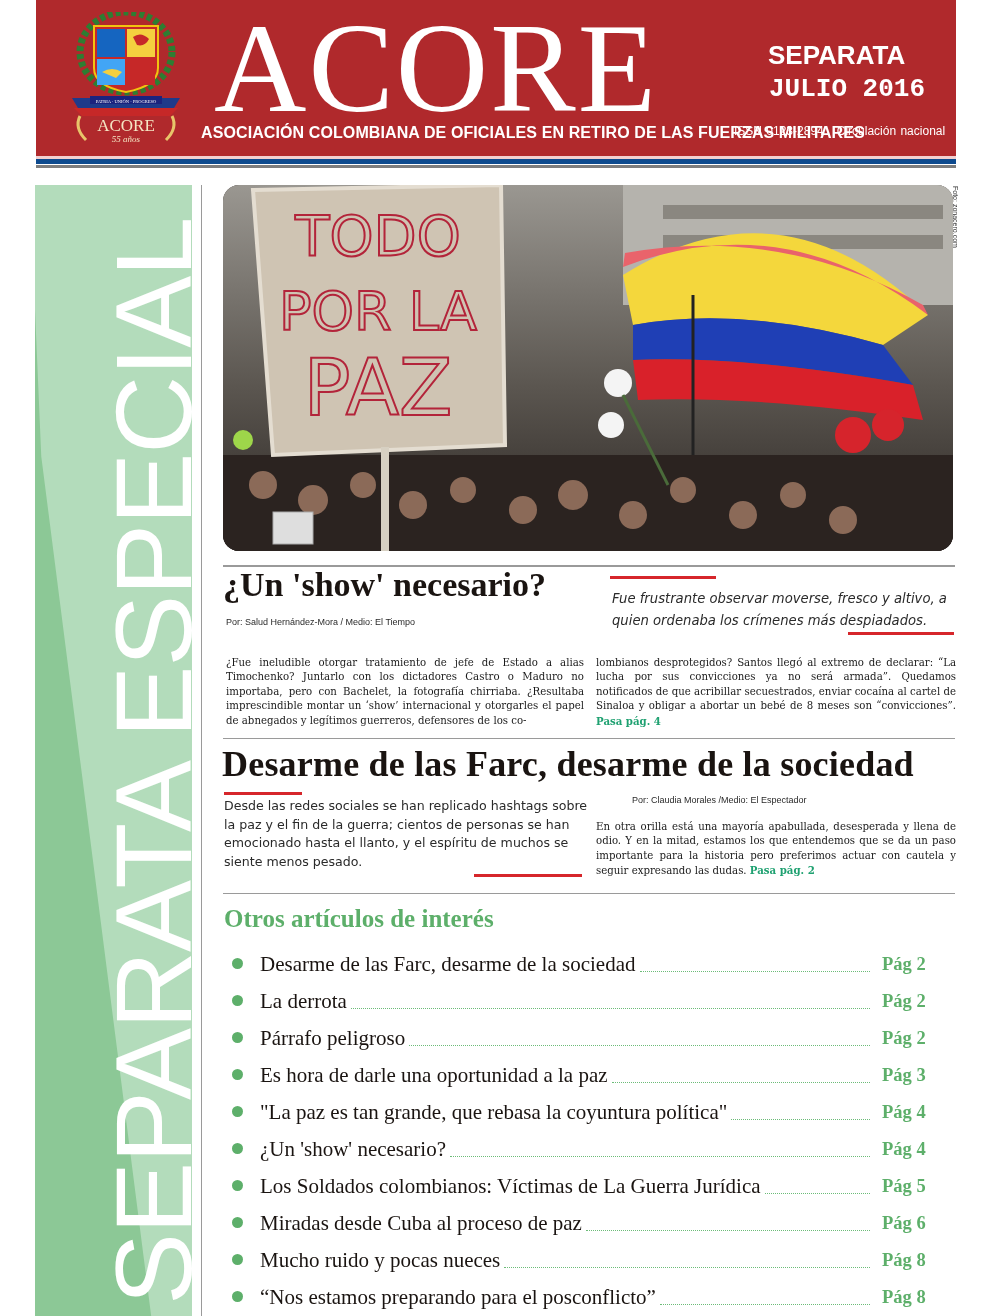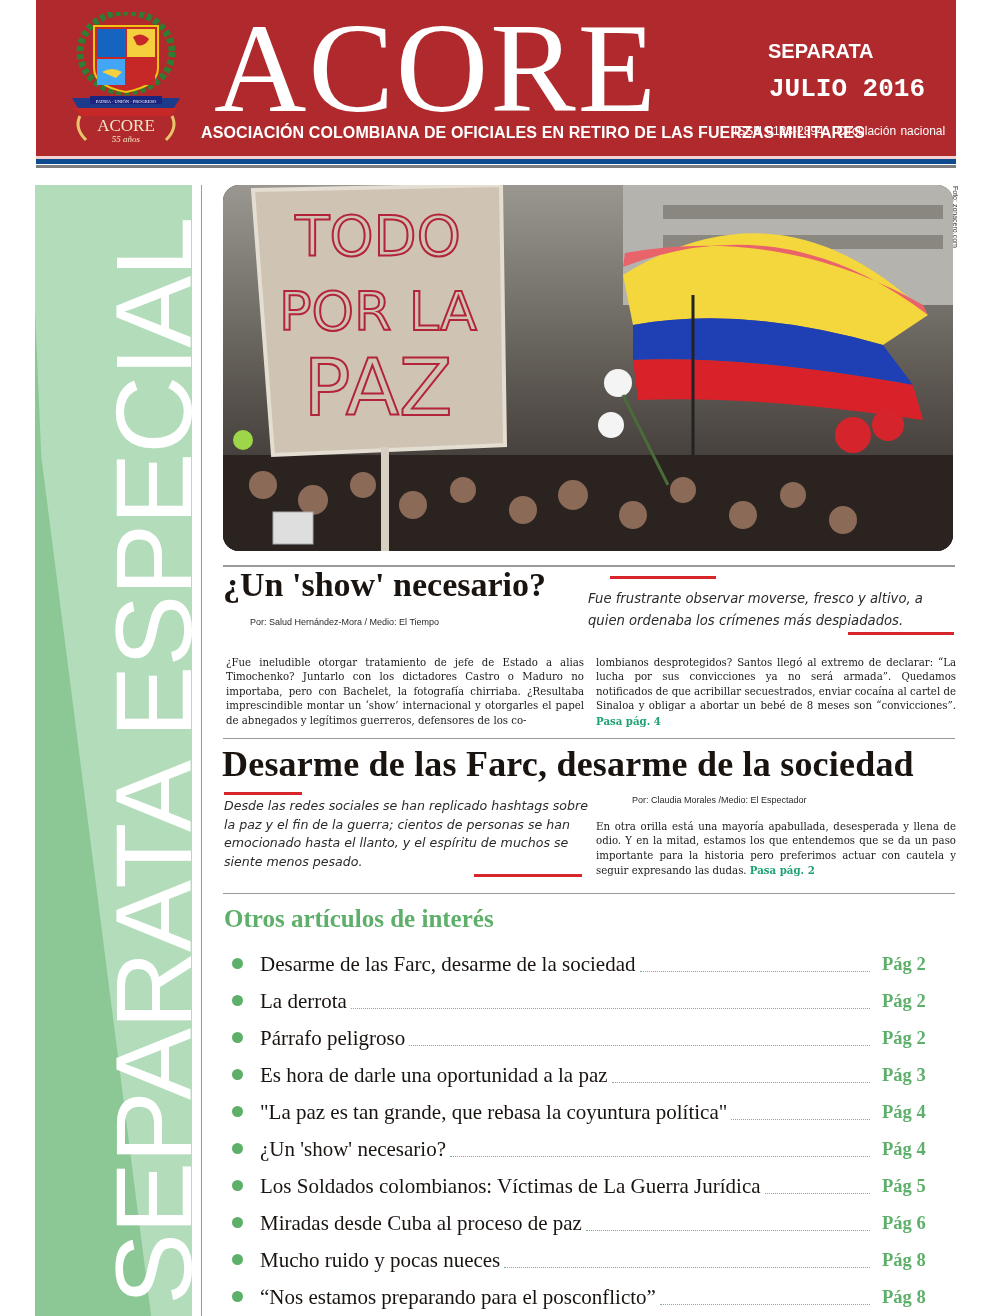--- a/index.html
+++ b/index.html
@@ -4,51 +4,51 @@
 <style>
   * { box-sizing: border-box; margin: 0; padding: 0; }
   html, body { width: 1000px; height: 1316px; background: #ffffff; overflow: hidden; }
   body { position: relative; font-family: "DejaVu Serif", serif; color: #1a1a1a; }
 
   
   .masthead { position: absolute; left: 36px; top: 0; width: 920px; height: 156px; background: #b0292c; }
   .masthead .logo { position: absolute; left: 30px; top: 12px; width: 120px; height: 130px; }
   .masthead .title { position: absolute; left: 178px; top: 4px; font-family: "Liberation Serif", serif; font-size: 128px; line-height: 128px; color: #ffffff; letter-spacing: 2px; font-weight: normal; }
   .masthead .subtitle { position: absolute; left: 165px; top: 124px; font-family: Liberation Sans, sans-serif; font-size: 16px; color: #ffffff; font-weight: bold; letter-spacing: 0.1px; white-space: nowrap; }
-  .masthead .sep1 { position: absolute; left: 732px; top: 40px; font-family: "Liberation Sans", sans-serif; font-weight: bold; font-size: 20px; color: #ffffff; }
+  .masthead .sep1 { position: absolute; left: 732px; top: 40px; font-family: "Liberation Sans", sans-serif; font-weight: bold; font-size: 26px; color: #ffffff; }
   .masthead .sep2 { position: absolute; left: 733px; top: 74px; font-family: Liberation Mono, monospace; font-weight: bold; font-size: 26px; color: #ffffff; }
   .masthead .issn { position: absolute; left: 698px; top: 124px; font-family: "Liberation Sans", sans-serif; font-size: 12px; color: #ffffff; white-space: nowrap; word-spacing: 1px; }
   .rule-white { position: absolute; left: 36px; top: 156px; width: 920px; height: 3px; background: #f2d0d0; }
   .rule-blue { position: absolute; left: 36px; top: 159px; width: 920px; height: 5px; background: #0d4a8e; }
   .rule-gray { position: absolute; left: 36px; top: 165px; width: 920px; height: 3px; background: #7d7d7d; }
 
   
   .sidebar { position: absolute; left: 35px; top: 185px; width: 157px; height: 1131px; background: #b3dcbb; overflow: hidden; }
   .sidebar .wedge { position: absolute; left: 0; top: 0; width: 157px; height: 1131px; background: #8cc896; clip-path: polygon(0 11%, 4% 24%, 74% 100%, 0 100%); }
   .sidebar .vtext { position: absolute; left: 65px; top: 1120px; transform-origin: 0 0; transform: rotate(-90deg); font-family: "Liberation Sans", sans-serif; font-size: 108px; line-height: 108px; color: #ffffff; white-space: nowrap; letter-spacing: -1px; }
   .vline { position: absolute; left: 201px; top: 185px; width: 1px; height: 1131px; background: #9a9a9a; }
 
   
   .photo { position: absolute; left: 223px; top: 185px; width: 730px; height: 366px; overflow: hidden; background: #3a3330; border-radius: 16px; }
   .photo svg { display: block; }
   .photo-credit { position: absolute; left: 952px; top: 186px; font-family: "Liberation Sans", sans-serif; font-size: 7px; color: #333; writing-mode: vertical-rl; white-space: nowrap; }
 
   
   .hr1 { position: absolute; left: 223px; top: 565px; width: 732px; height: 2px; background: #9a9a9a; }
   .a1-title { position: absolute; left: 223px; top: 566px; font-family: "Liberation Serif", serif; font-weight: bold; font-size: 34px; color: #1a1411; white-space: nowrap; }
-  .a1-byline { position: absolute; left: 226px; top: 617px; font-family: "Liberation Sans", sans-serif; font-size: 9px; color: #2a2a2a; white-space: nowrap; margin-left: 24px; }
+  .a1-byline { position: absolute; left: 226px; top: 617px; font-family: "Liberation Sans", sans-serif; font-size: 9px; color: #2a2a2a; white-space: nowrap; }
   .red-rule { position: absolute; height: 3px; background: #d6262b; }
-  .a1-quote { position: absolute; left: 588px; top: 588px; width: 350px; font-family: "DejaVu Sans", sans-serif; font-style: italic; font-size: 13.2px; line-height: 22px; color: #2a2a2a; }
+  .a1-quote { position: absolute; left: 612px; top: 588px; width: 350px; font-family: "DejaVu Sans", sans-serif; font-style: italic; font-size: 13.2px; line-height: 22px; color: #2a2a2a; }
   .body-col { position: absolute; font-family: "DejaVu Serif", serif; font-size: 10.2px; line-height: 14.4px; color: #1a1a1a; text-align: justify; }
   .pasa { color: #1fa171; font-weight: bold; }
 
   
   .hr2 { position: absolute; left: 223px; top: 738px; width: 732px; height: 1px; background: #9a9a9a; }
   .a2-title { position: absolute; left: 222px; top: 743px; font-family: "Liberation Serif", serif; font-size: 36px; color: #1a1411; white-space: nowrap; letter-spacing: 0.2px; }
-  .a2-quote { position: absolute; left: 224px; top: 797px; width: 370px; font-family: "DejaVu Sans", sans-serif; font-style: italic; font-size: 12.6px; line-height: 18.5px; color: #2a2a2a; }
+  .a2-quote { position: absolute; left: 224px; top: 797px; width: 370px; font-family: "DejaVu Sans", sans-serif; font-size: 12.6px; line-height: 18.5px; color: #2a2a2a; }
   .a2-byline { position: absolute; left: 596px; top: 795px; font-family: "Liberation Sans", sans-serif; font-size: 9px; color: #2a2a2a; white-space: nowrap; padding-left: 36px; }
   .hr3 { position: absolute; left: 223px; top: 893px; width: 732px; height: 1px; background: #9a9a9a; }
 
   
   .others-title { position: absolute; left: 224px; top: 905px; font-family: "Liberation Serif", serif; font-weight: bold; font-size: 25px; color: #5daf6a; white-space: nowrap; }
   .toc { position: absolute; left: 232px; top: 946px; width: 704px; list-style: none; }
   .toc li { position: relative; height: 37px; display: flex; align-items: center; }
   .toc .dot { width: 11px; height: 11px; border-radius: 50%; background: #5daf6a; flex: 0 0 auto; margin-right: 17px; position: relative; top: -1px; }
   .toc .label { font-family: "Liberation Serif", serif; font-size: 21px; color: #1a1411; white-space: nowrap; flex: 0 0 auto; }
   .toc .leader { flex: 1 1 auto; border-bottom: 1px dotted #6cbc78; margin: 0 12px 0 4px; height: 1px; position: relative; top: 7px; }

